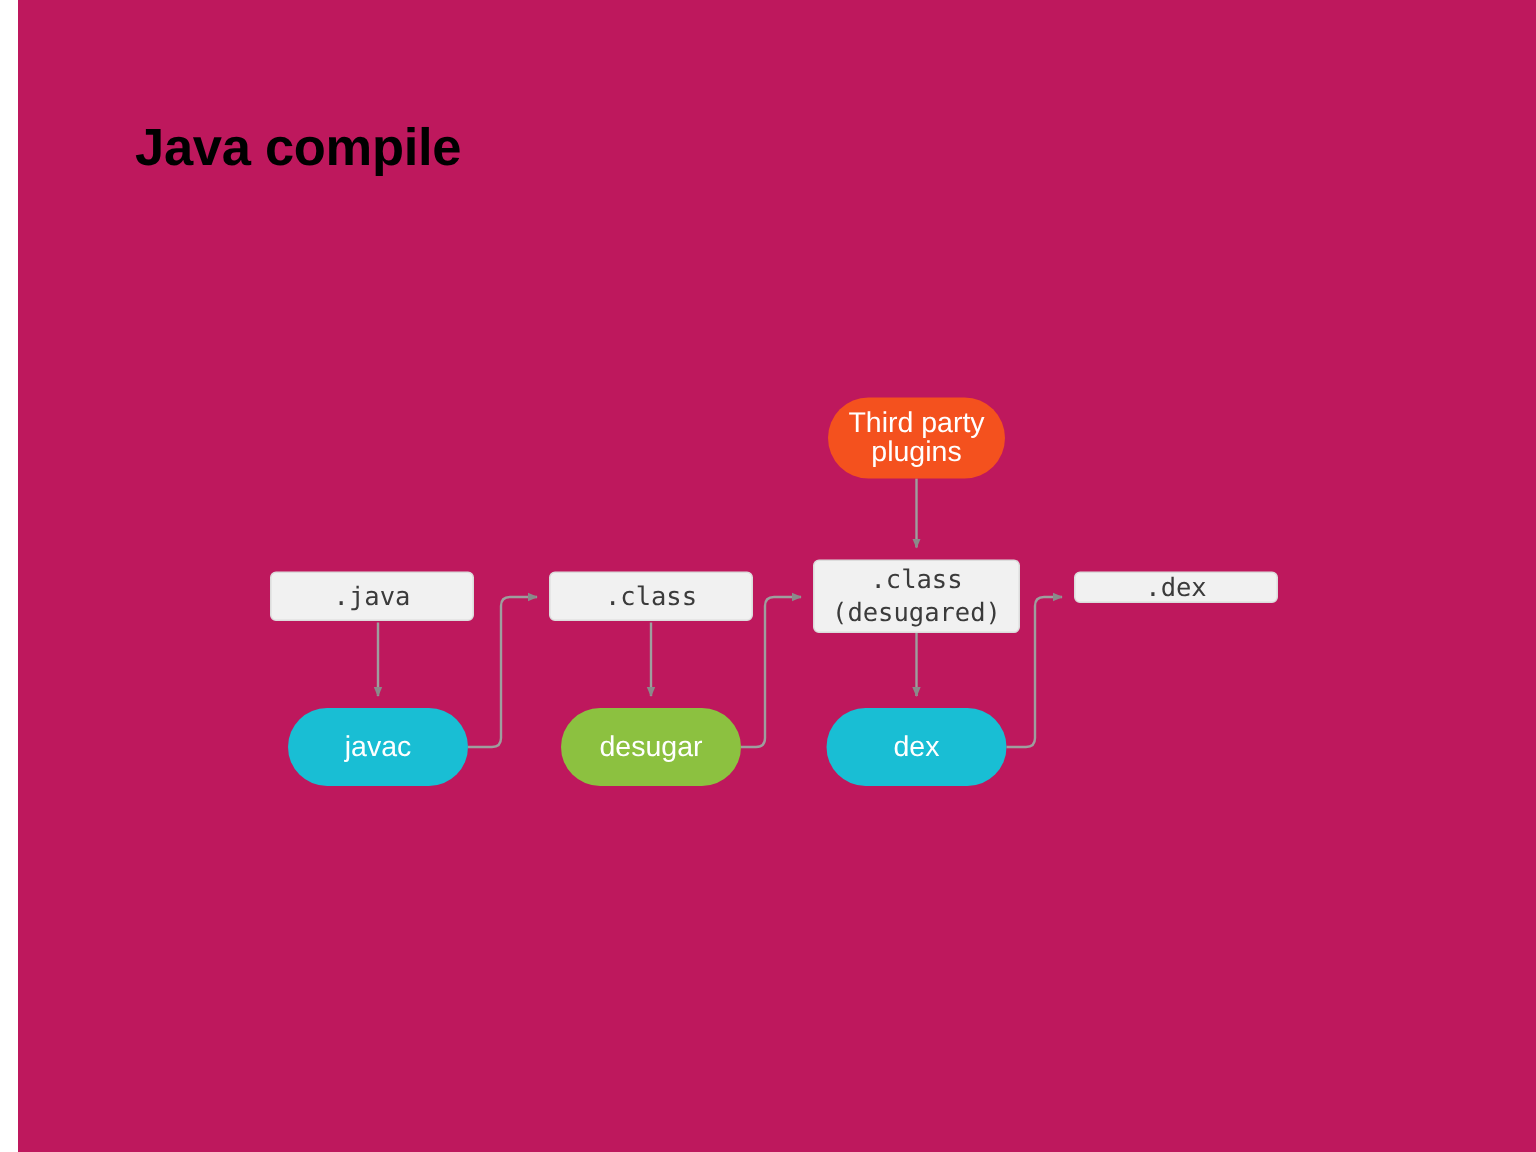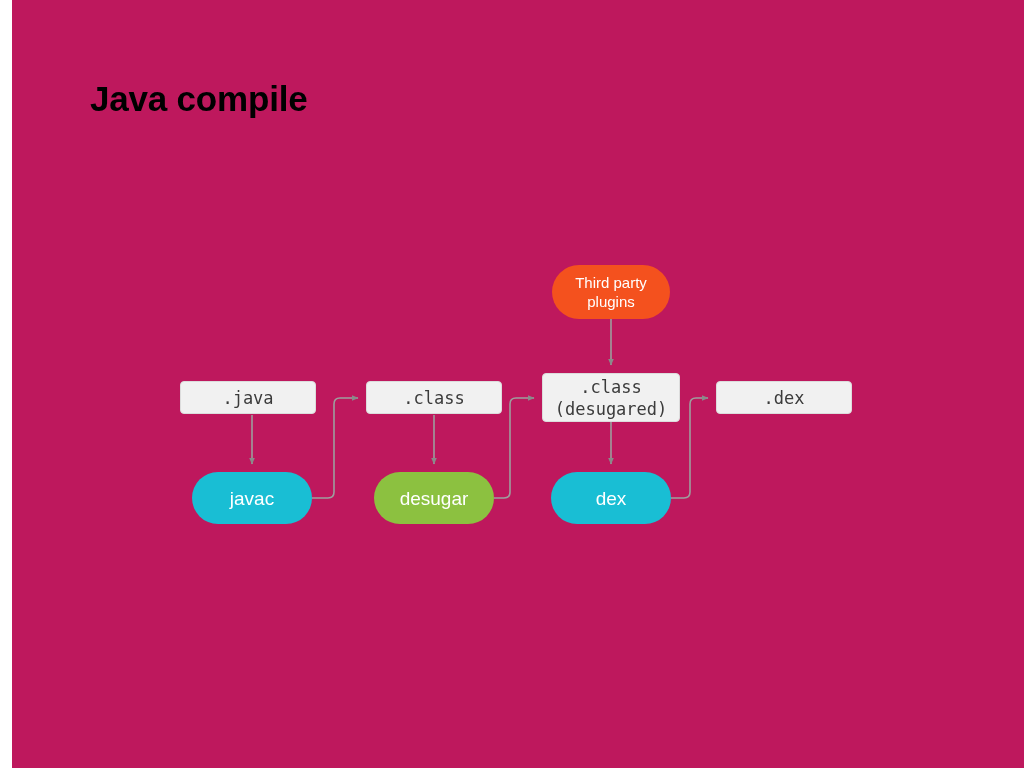--- a/index.html
+++ b/index.html
@@ -77,29 +77,29 @@
   
   .process {
     border-radius: 999px;
     color: #ffffff;
     font-family: "Liberation Sans", sans-serif;
     font-size: 19px;
     line-height: 19px;
   }
 
   .process.two-line {
-    font-size: 15px;
+    font-size: 19px;
     line-height: 19px;
   }
 
   
   #node-java      { left: 168px; top: 381px; width: 136px; height: 33px; }
   #node-class     { left: 354px; top: 381px; width: 136px; height: 33px; }
   #node-class-des { left: 530px; top: 373px; width: 138px; height: 49px; }
-  #node-dex-file  { left: 704px; top: 381px; width: 136px; height: 33px; }
+  #node-dex-file  { left: 704px; top: 381px; width: 136px; height: 21px; }
 
   #node-javac     { left: 180px; top: 472px; width: 120px; height: 52px; background: #19bed4; }
   #node-desugar   { left: 362px; top: 472px; width: 120px; height: 52px; background: #8cc140; }
   #node-dex       { left: 539px; top: 472px; width: 120px; height: 52px; background: #19bed4; }
   #node-plugins   { left: 540px; top: 265px; width: 118px; height: 54px; background: #f4511e; }
 
   .node-label {
     display: block;
     white-space: pre-line;
   }

